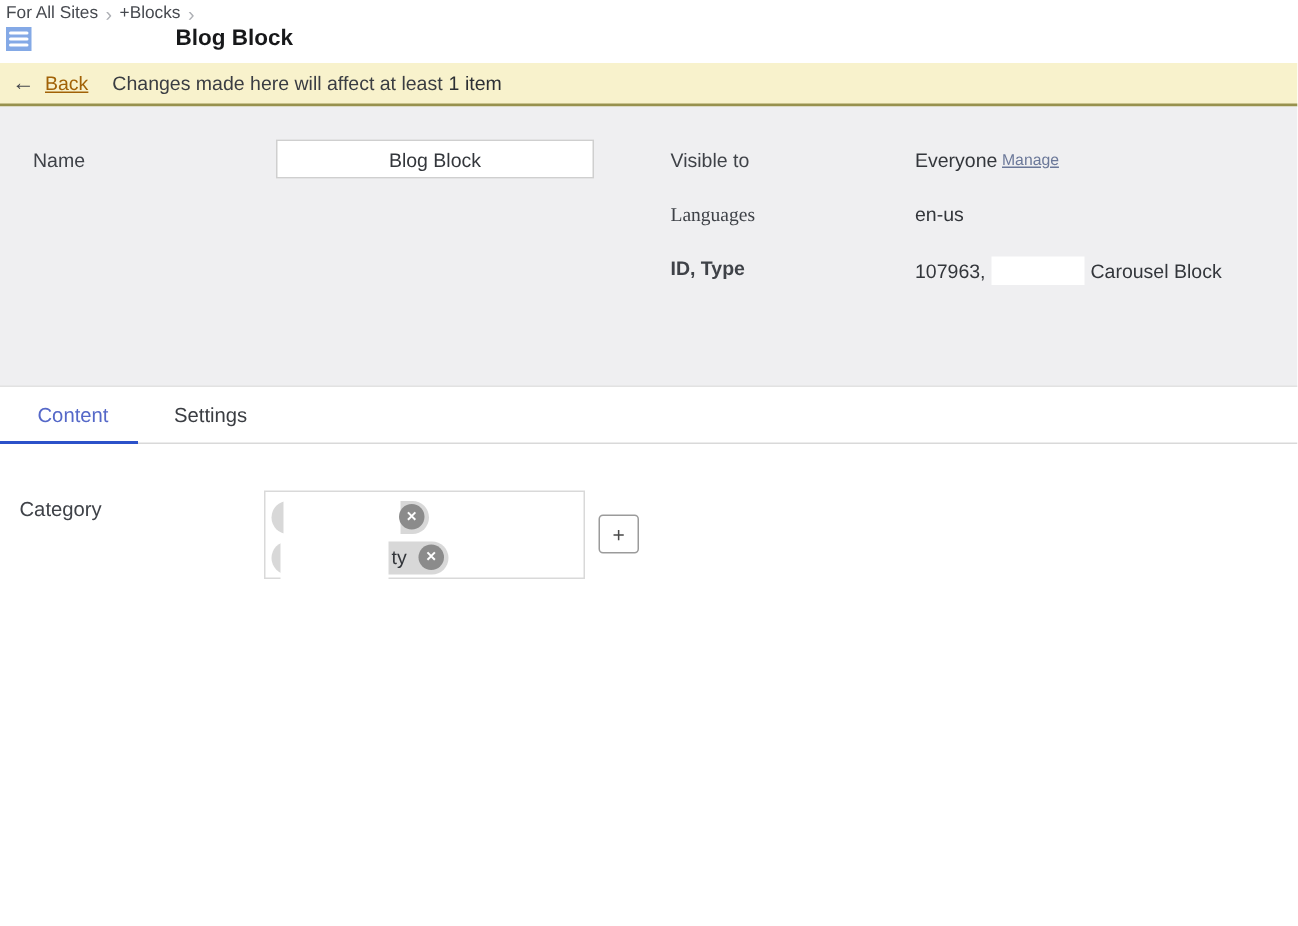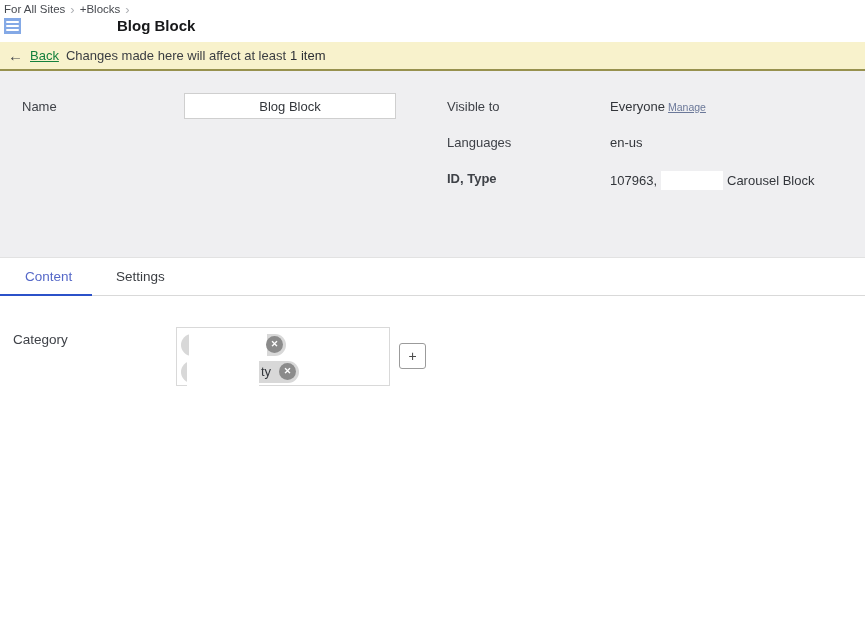--- a/index.html
+++ b/index.html
@@ -16,36 +16,36 @@
     background:#84a9e6; display:flex; flex-direction:column; justify-content:center;
     gap:2px; padding:0 2px; cursor:pointer; }
   .menu-icon span { display:block; height:2px; background:#ffffff; border-radius:1px; }
   .page-title { position:absolute; left:117px; top:17px; font-size:15px; font-weight:bold; color:#17181a; }
 
   
   .notif { position:absolute; top:42px; left:0; width:865px; height:29px;
     background:#f8f2cc; border-bottom:2px solid #97914e;
     display:flex; align-items:center; padding:0 8px; font-size:13px; color:#3a3d42; }
   .back-arrow { font-size:15px; color:#43464b; margin-right:7px; cursor:pointer; }
-  .back-link { color:#15803d; text-decoration:underline; margin-right:7px; cursor:pointer; }
+  .back-link { color:#a16207; text-decoration:underline; margin-right:16px; cursor:pointer; }
   .affected-link { color:#2c2f34; margin-left:4px; cursor:pointer; }
 
   
   .panel { position:absolute; top:71px; left:0; width:865px; height:187px;
     background:#efeff1; border-bottom:1px solid #e2e2e2; font-size:13px; }
   .panel .lbl { position:absolute; color:#3f4248; }
   .name-lbl { left:22px; top:28px; }
   .name-input { position:absolute; left:184px; top:22px; width:212px; height:26px;
     background:#ffffff; border:1px solid #cfcfcf; text-align:center; font-size:13px;
     color:#33363b; font-family:"Liberation Sans", sans-serif; }
   .vis-lbl  { left:447px; top:28px; }
   .vis-val  { position:absolute; left:610px; top:28px; color:#33363b; }
   .manage-link { position:absolute; left:668px; top:30px; font-size:10.5px; color:#6b7899;
     text-decoration:underline; cursor:pointer; }
-  .lang-lbl { left:447px; top:64px; }
+  .lang-lbl { left:447px; top:64px;font-family:Liberation Serif, serif; }
   .lang-val { position:absolute; left:610px; top:64px; color:#33363b; }
   .id-lbl   { left:447px; top:100px;font-weight:bold; }
   .id-row   { position:absolute; left:610px; top:100px; display:flex; align-items:center; color:#33363b; }
   .redact-box { display:inline-block; width:62px; height:19px; background:#ffffff; margin:0 4px; }
   .tools-btn { position:absolute; left:612px; top:131px; width:81px; height:27px;
     background:#ffffff; border:1px solid #919191; border-radius:4px; cursor:pointer;
     display:flex; align-items:center; justify-content:center; gap:12px;
     font-size:13px; color:#3f4248; font-family:"Liberation Sans", sans-serif; }
   .chev-down { width:7px; height:7px; border-right:2px solid #8a8a8a; border-bottom:2px solid #8a8a8a;
     transform:rotate(45deg); margin-top:-4px; }

